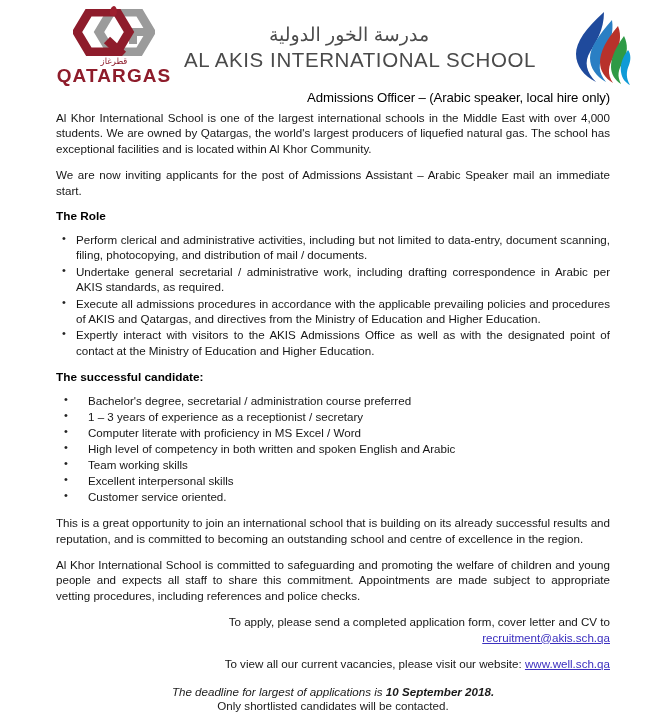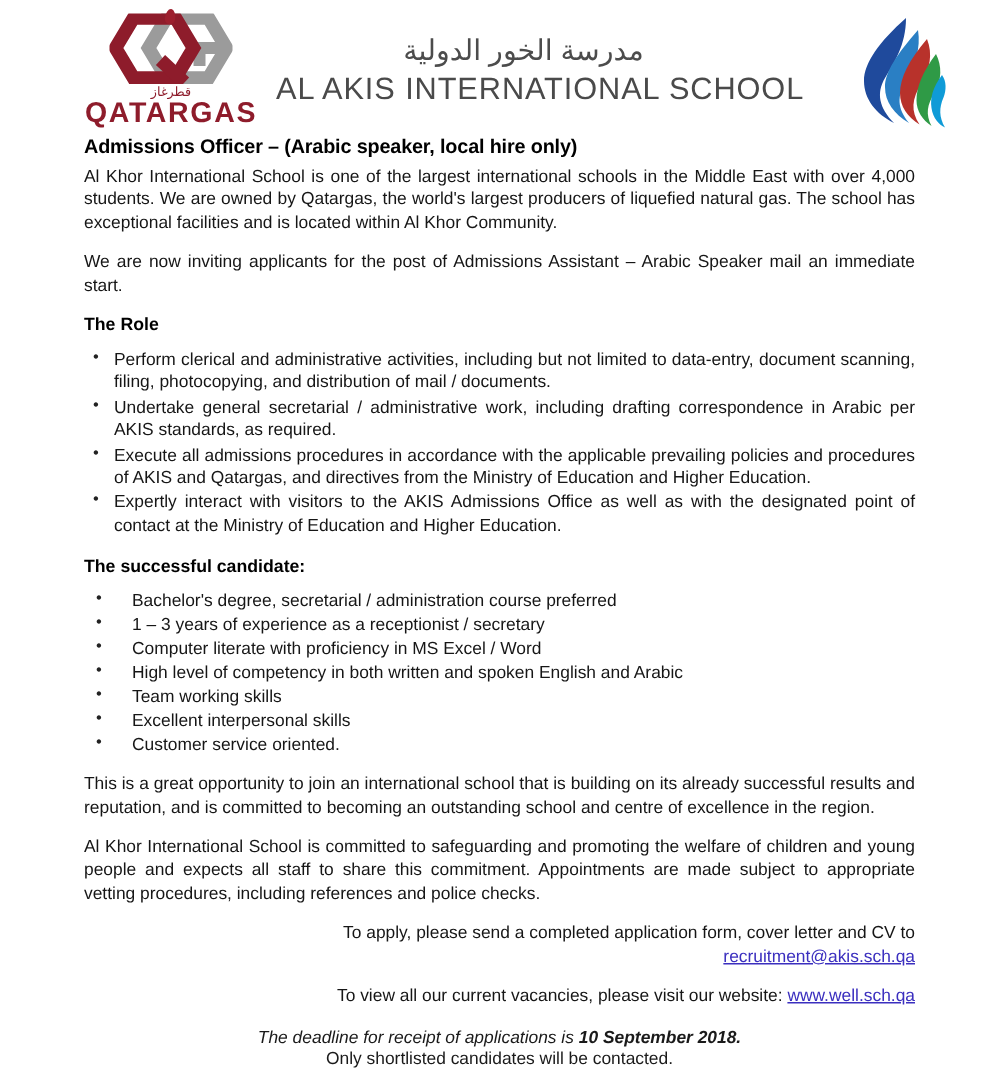--- a/index.html
+++ b/index.html
@@ -115,23 +115,23 @@
     line-height: 1.33;
     margin: 0;
     color: #161616;
   }
   .para {
     text-align: justify;
     margin-bottom: 11px;
   }
 
   .doc-title {
-    text-align: left;
+    text-align: right;
     font-size: 13.2px;
-    font-weight: bold;
+    font-weight: normal;
     margin: 4px 0 5px 0;
     letter-spacing: -.1px;
     color: #000;
   }
 
   .section-head {
     font-size: 11.8px;
     font-weight: bold;
     margin: 0 0 9px 0;
     color: #000;
@@ -262,18 +262,18 @@
 
     <div class="center center-block">
       <p>To apply, please send a completed application form, cover letter and CV to</p>
       <p><a class="link" href="#">recruitment@akis.sch.qa</a></p>
     </div>
 
     <div class="center center-block">
       <p><span>To view all our current vacancies, please visit our website:</span> <a class="link" href="#">www.well.sch.qa</a></p>
     </div>
 
-    <div class="deadline"><span>The deadline for receipt of applications is </span><b>10 September 2018.</b></div>
+    <div class="deadline"><span>The deadline for largest of applications is </span><b>10 September 2018.</b></div>
 
     <div class="shortlist">Only shortlisted candidates will be contacted.</div>
 
   </div>
 </div>
 
 </body></html>

